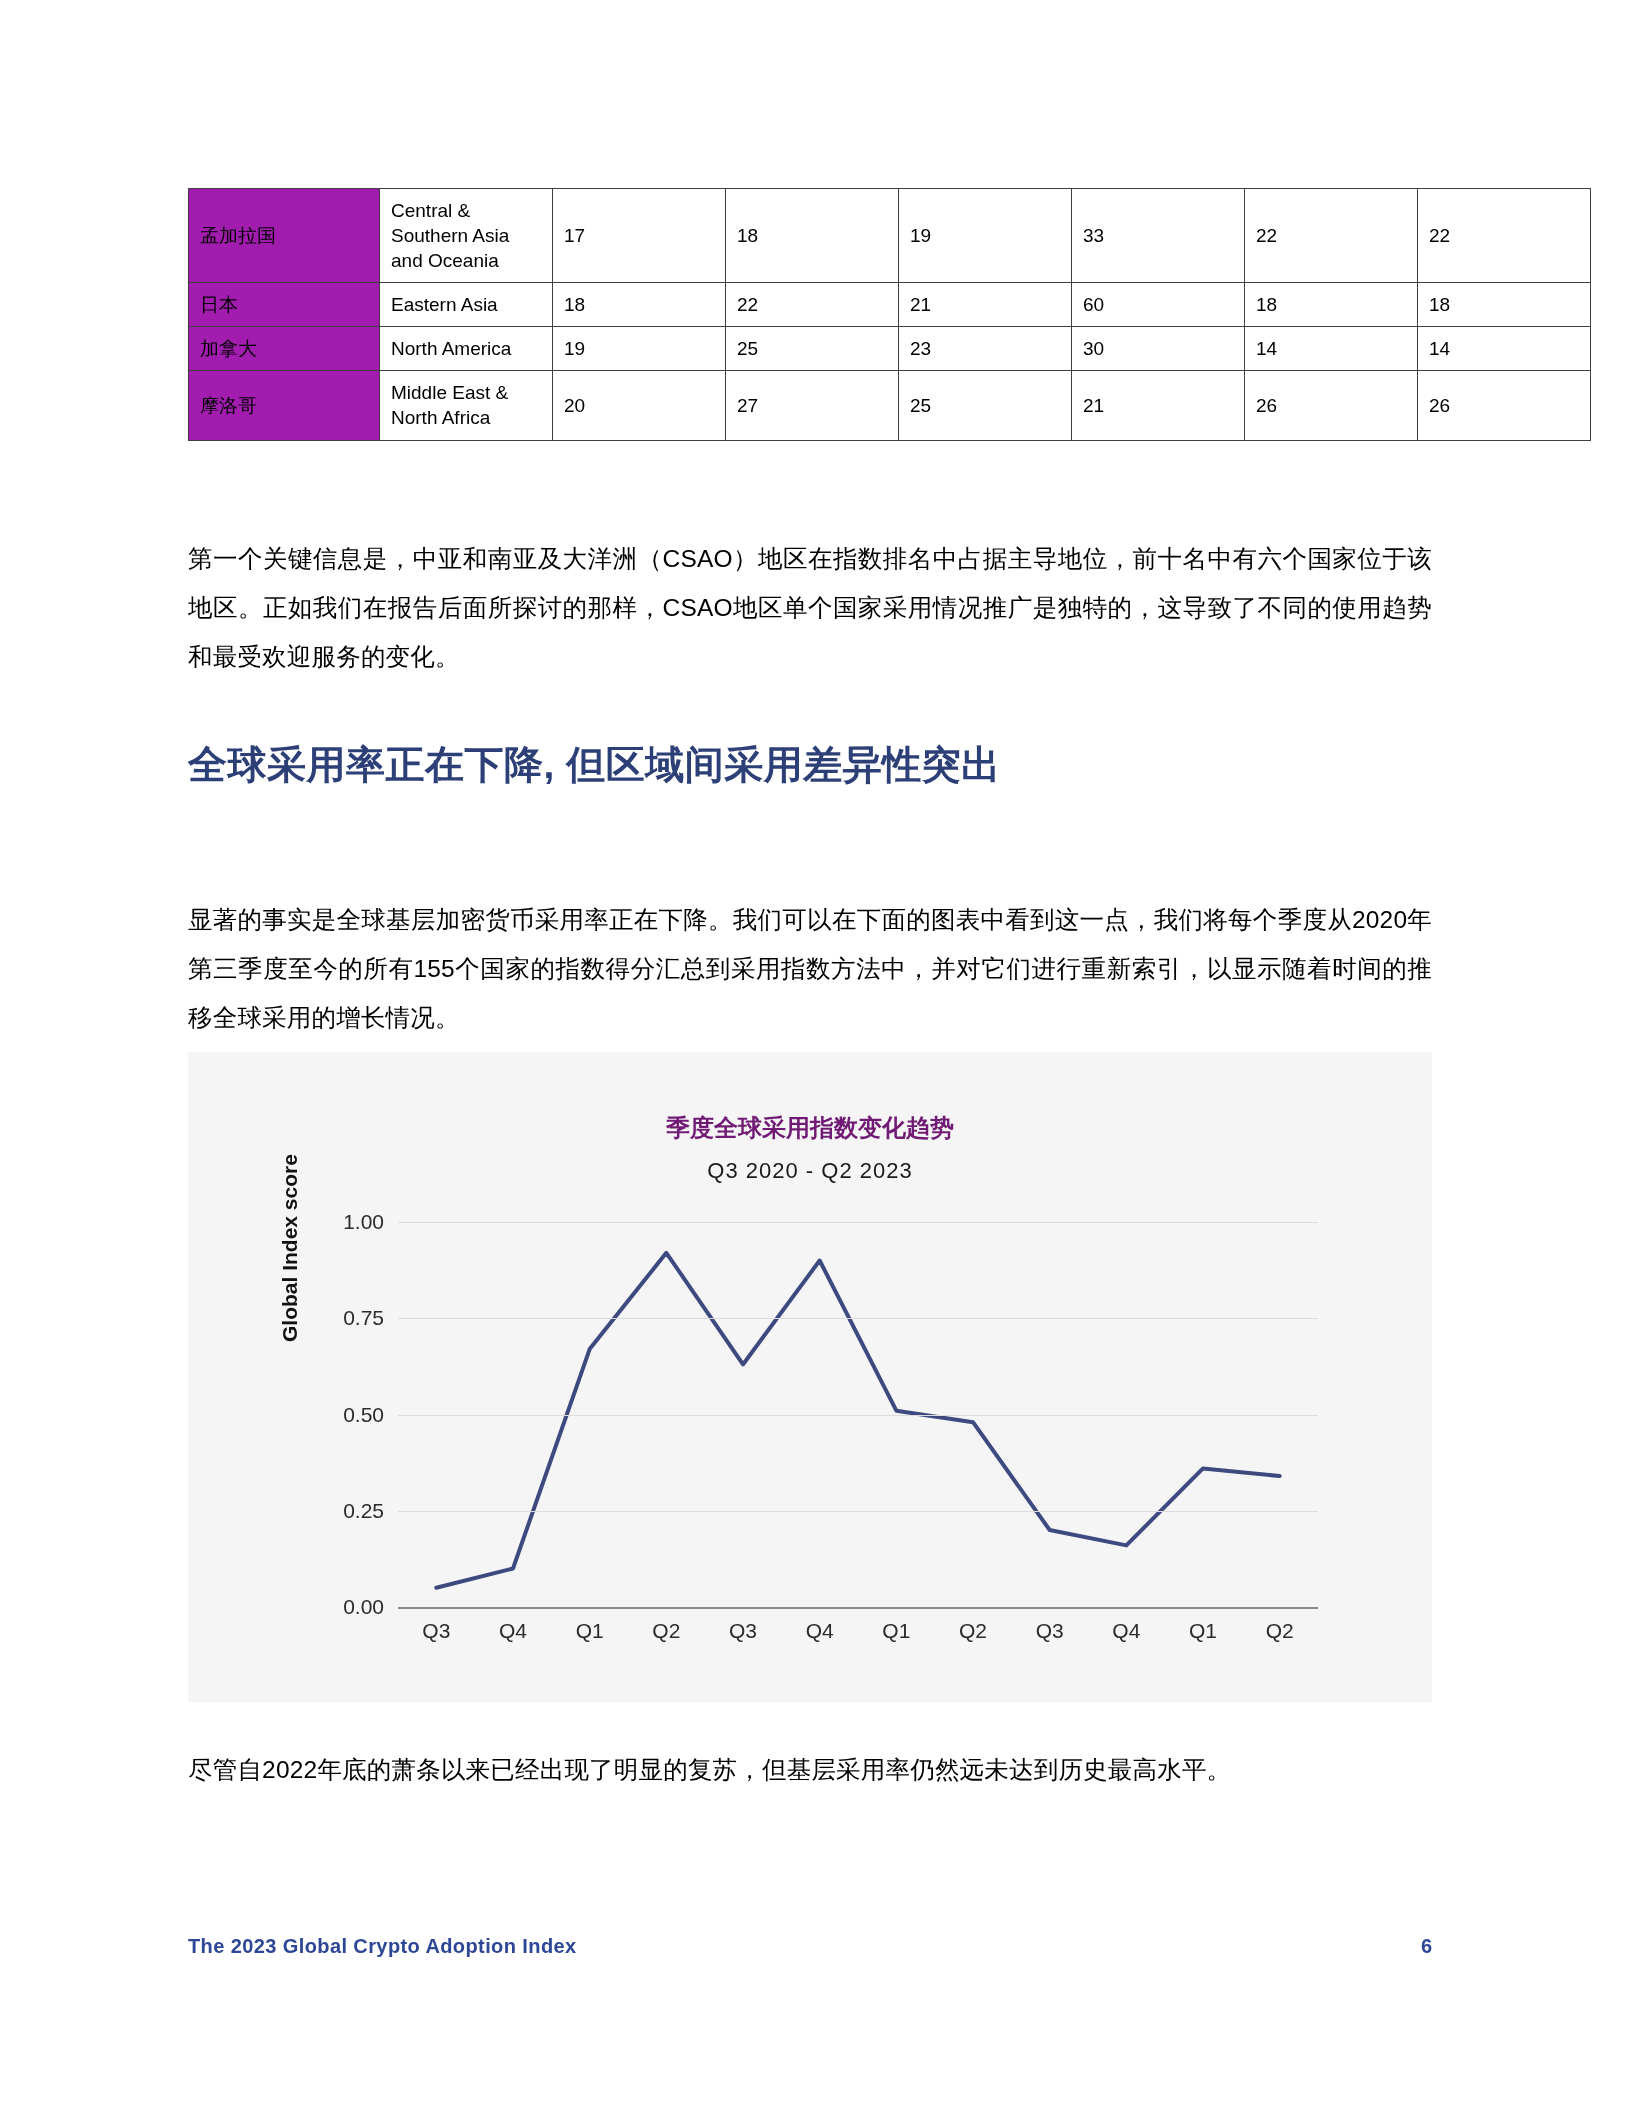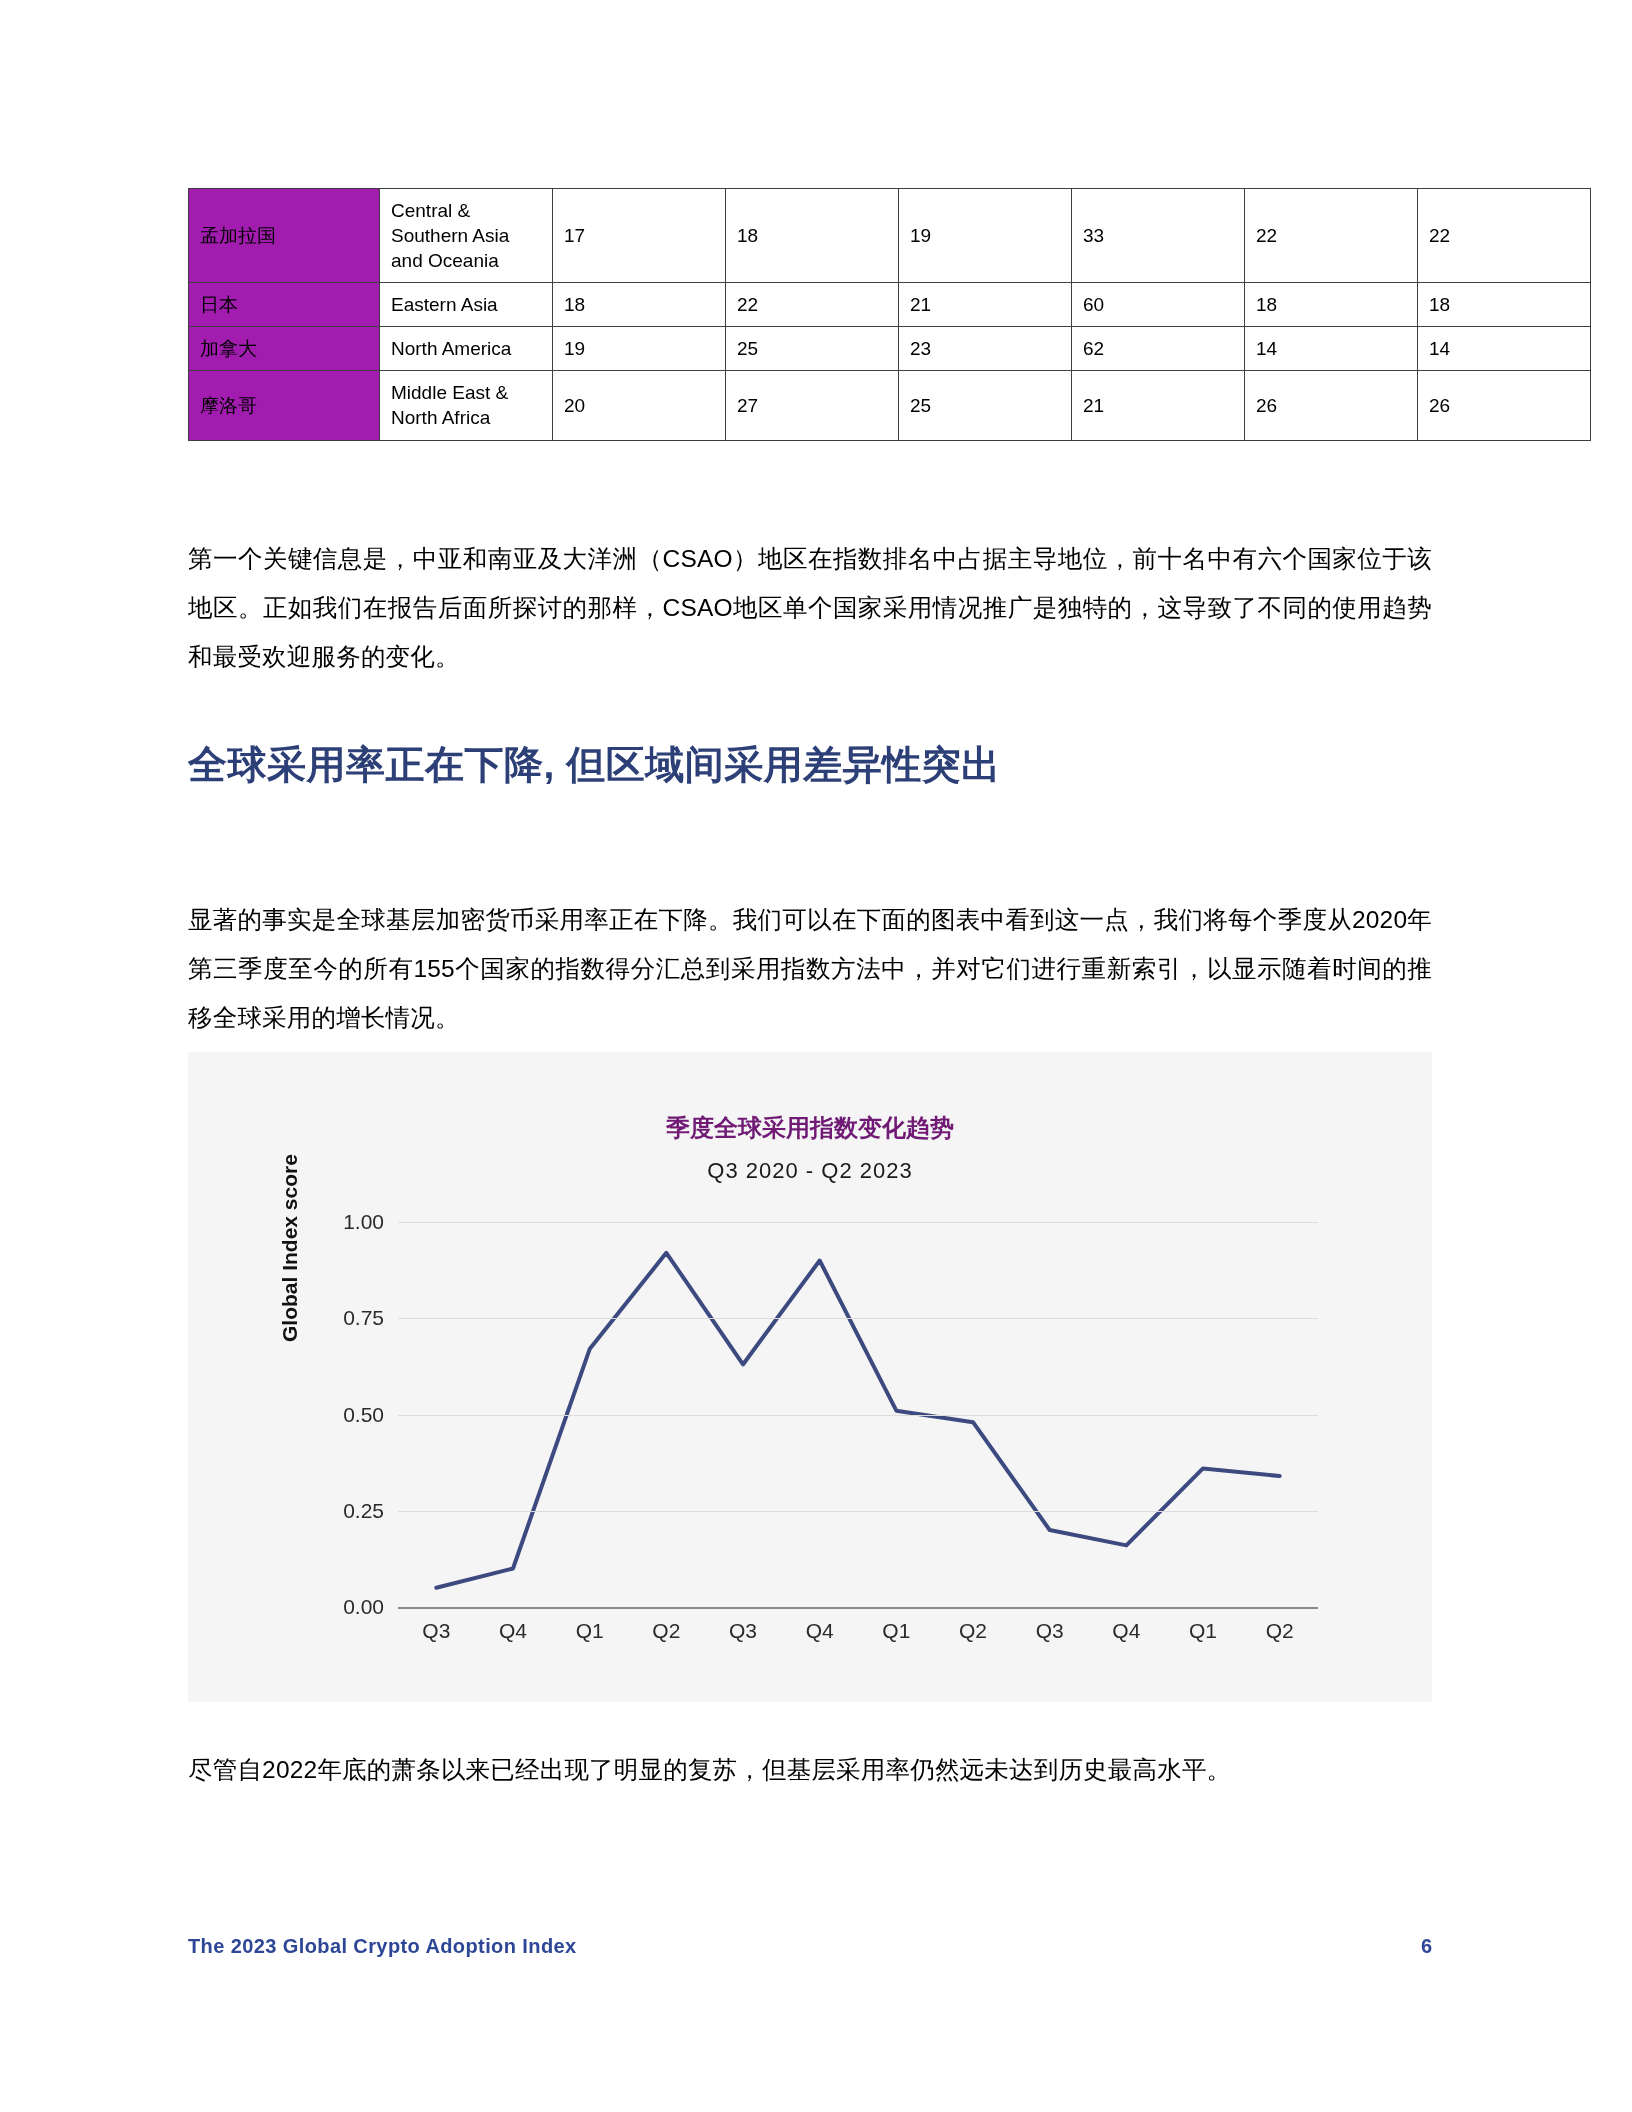--- a/index.html
+++ b/index.html
@@ -217,21 +217,21 @@
           <td class="num">60</td>
           <td class="num">18</td>
           <td class="num">18</td>
         </tr>
         <tr>
           <td class="country">加拿大</td>
           <td class="region">North America</td>
           <td class="num">19</td>
           <td class="num">25</td>
           <td class="num">23</td>
-          <td class="num">62</td>
+          <td class="num">30</td>
           <td class="num">14</td>
           <td class="num">14</td>
         </tr>
         <tr>
           <td class="country">摩洛哥</td>
           <td class="region">Middle East &amp; North Africa</td>
           <td class="num">20</td>
           <td class="num">27</td>
           <td class="num">25</td>
           <td class="num">21</td>

